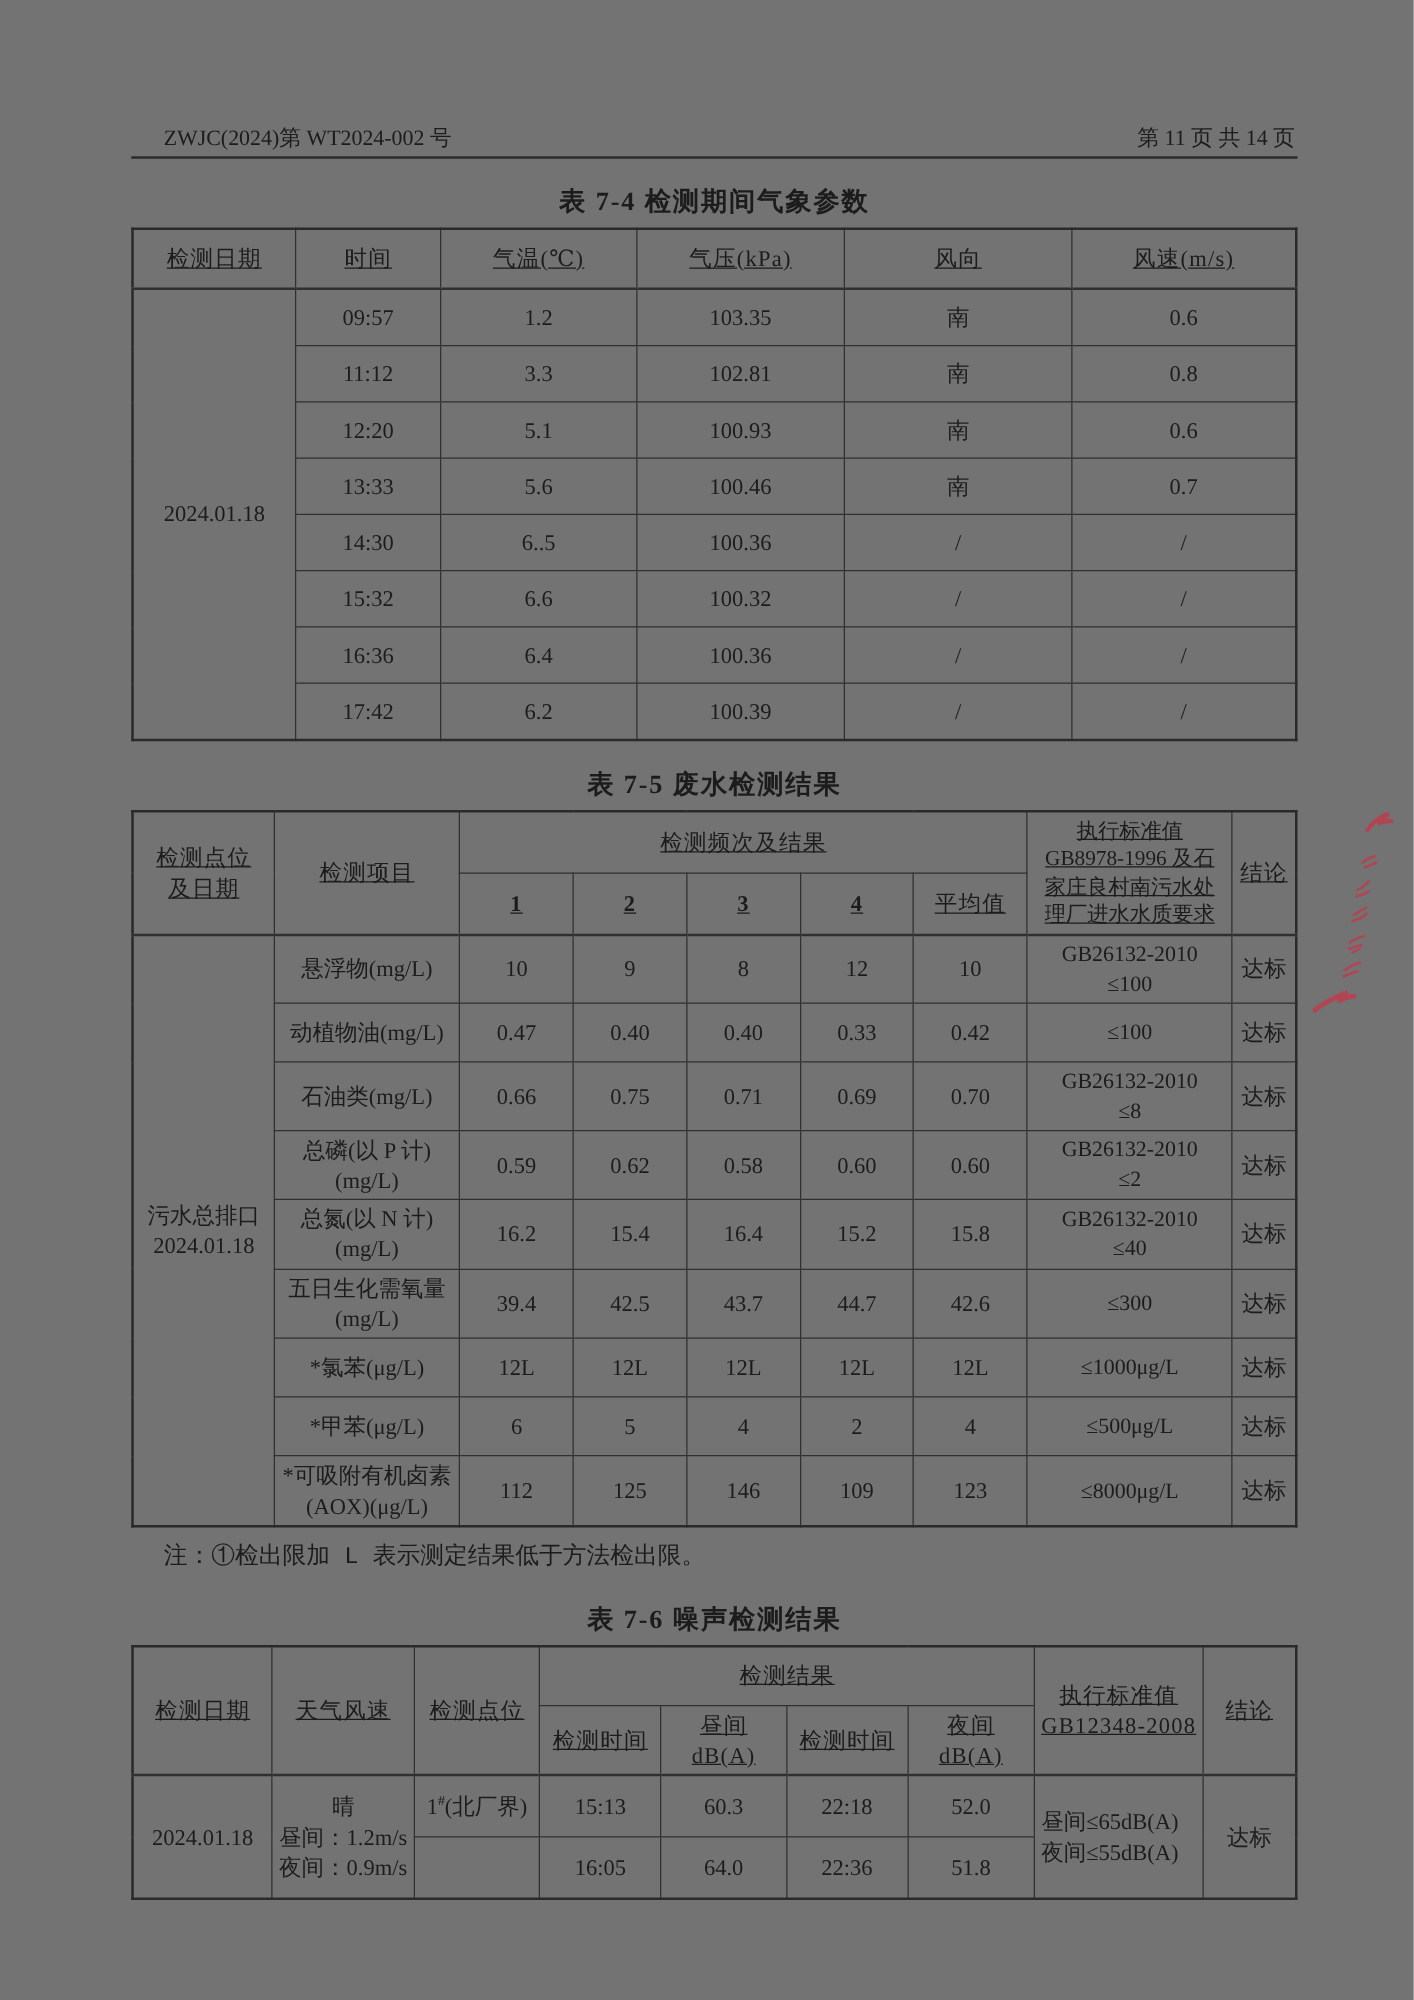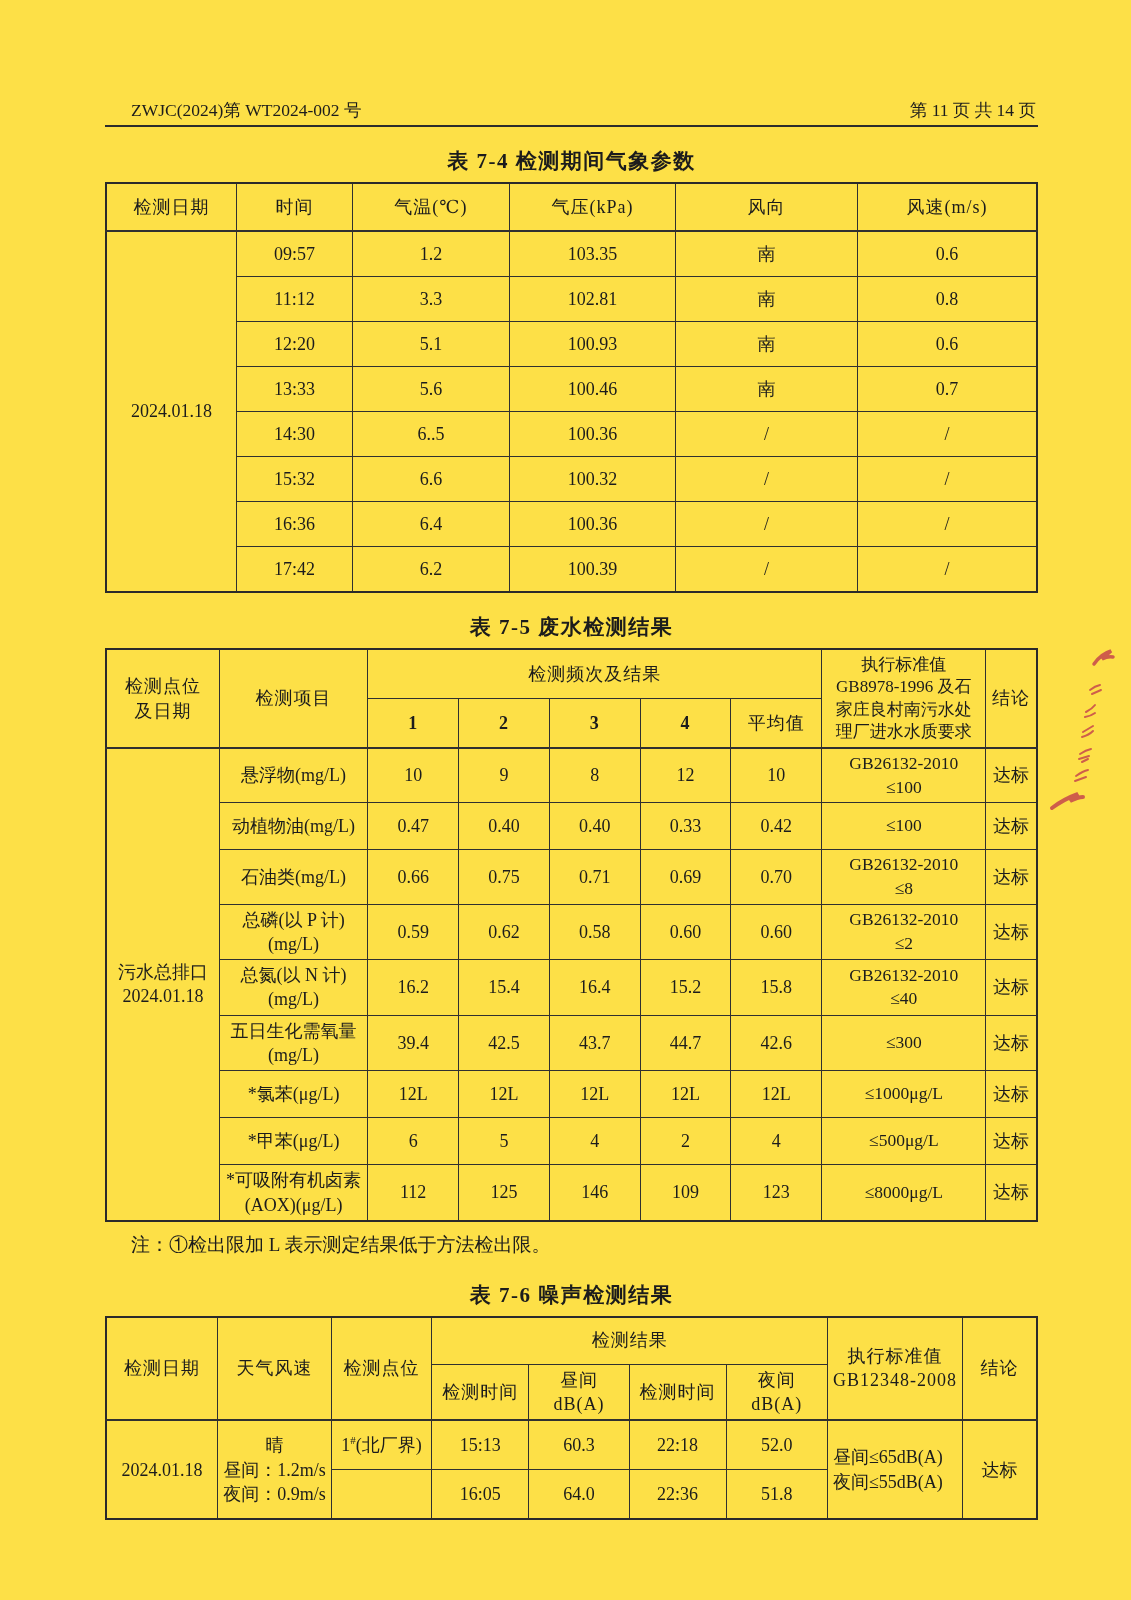--- a/index.html
+++ b/index.html
@@ -1,20 +1,20 @@
 <!DOCTYPE html>
 <html><head>
 <meta charset="utf-8">
 <style>
   html,body{margin:0;padding:0;background:#e8e8e8;}
   .page{
     position:relative;
     width:1131px;height:1600px;
     margin:0 auto;
-    background:#fde047;
+    background:#737373;
     font-family:"Liberation Serif","DejaVu Serif",serif;
     color:#1c1c1c;
     overflow:hidden;
     box-sizing:border-box;
   }
   .content{
     position:absolute;
     left:105px;top:98px;
     width:933px;
   }
@@ -45,21 +45,21 @@
     border:1.5px solid #303030;
     padding:3px 3px;
     font-weight:normal;
     vertical-align:middle;
     line-height:1.35;
     overflow:hidden;
   }
   table{border:2.5px solid #2a2a2a;}
   .hdr-sep th{border-bottom-width:2.5px;}
   .hdr-sep-row td{border-top-width:2.5px;}
-  th{letter-spacing:1px;}
+  th{letter-spacing:1px;text-decoration:underline;}
   .ml{white-space:pre-line;margin-top:37px;}
   .bold{font-weight:bold;}
   
   .t74 th{height:40px;}
   .t74 td{height:38px;}
   
   .t75 th{height:42px;}
   .t75 td{height:40px;}
   .t75 .std-hdr{font-size:17px;letter-spacing:0;line-height:1.3;}
   .t75 .std-cell{font-size:17.5px;}
@@ -67,21 +67,21 @@
   .t76 th{height:40px;}
   .t76 td{height:42px;}
   .t76 .left-cell{text-align:left;padding-left:5px;}
   sup{font-size:11px;vertical-align:super;line-height:0;}
   
   .notes{
     margin:8px 0 0 6px;
     font-size:19px;line-height:1.62;
     text-align:justify;
   }
-  .notes p{margin:0;}
+  .notes p{margin:0;font-family:Liberation Mono, monospace;}
   .notes .n1{text-indent:20px;}
   .notes .n2{text-indent:52px;}
   
   .red-note{position:absolute;left:1038px;top:628px;pointer-events:none;}
 </style>
 </head>
 <body>
 
 <div class="page">
   <div class="content">

